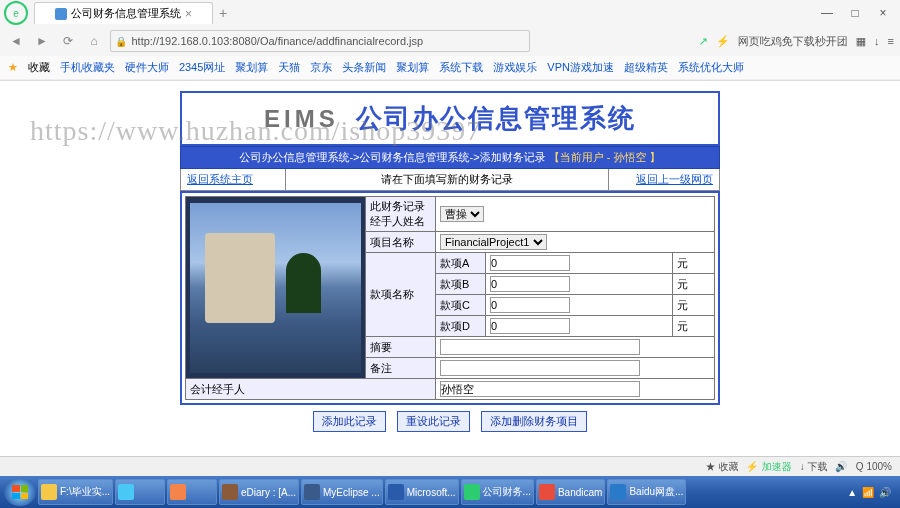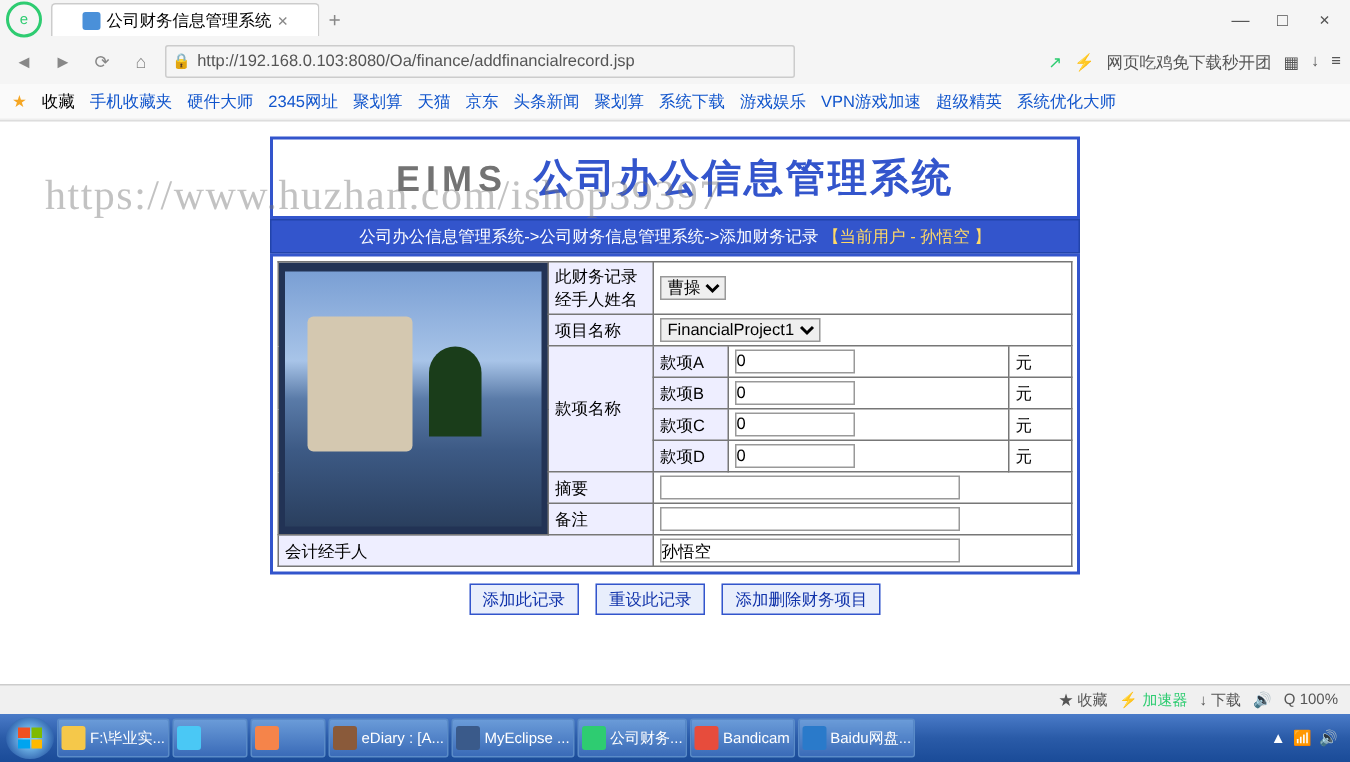--- a/index.html
+++ b/index.html
@@ -162,20 +162,25 @@
 <div class="page-content">
   <div class="main-box">
     <div class="header-banner">
       <span class="eims">EIMS</span>
       <span class="chinese-title">公司办公信息管理系统</span>
     </div>
     <div class="breadcrumb-bar">
       <span>公司办公信息管理系统-&gt;公司财务信息管理系统-&gt;添加财务记录</span>
       <span class="user-seg">【当前用户 - 孙悟空 】</span>
     </div>
+    <div class="link-row">
+      <div class="link-left"><a>返回系统主页</a></div>
+      <div class="link-mid">请在下面填写新的财务记录</div>
+      <div class="link-right"><a>返回上一级网页</a></div>
+    </div>
 
     <div class="form-wrap">
       <table class="form-table">
         <tbody>
             <tr>
           <td class="img-cell" rowspan="8">
             <div class="scenic"></div>
           </td>
           <td class="label-cell">此财务记录经手人姓名</td>
           <td colspan="3">
@@ -262,20 +267,24 @@
     </div>
   <div class="task-item">
       <div class="task-icon" style="background:#8a5a3a"></div>
       <span>eDiary : [A...</span>
     </div>
   <div class="task-item">
       <div class="task-icon" style="background:#3a5a8a"></div>
       <span>MyEclipse ...</span>
     </div>
   <div class="task-item">
+      <div class="task-icon" style="background:#2a5aaa"></div>
+      <span>Microsoft...</span>
+    </div>
+  <div class="task-item">
       <div class="task-icon" style="background:#2ecc71"></div>
       <span>公司财务...</span>
     </div>
   <div class="task-item">
       <div class="task-icon" style="background:#e74c3c"></div>
       <span>Bandicam</span>
     </div>
   <div class="task-item">
       <div class="task-icon" style="background:#2a7aca"></div>
       <span>Baidu网盘...</span>

